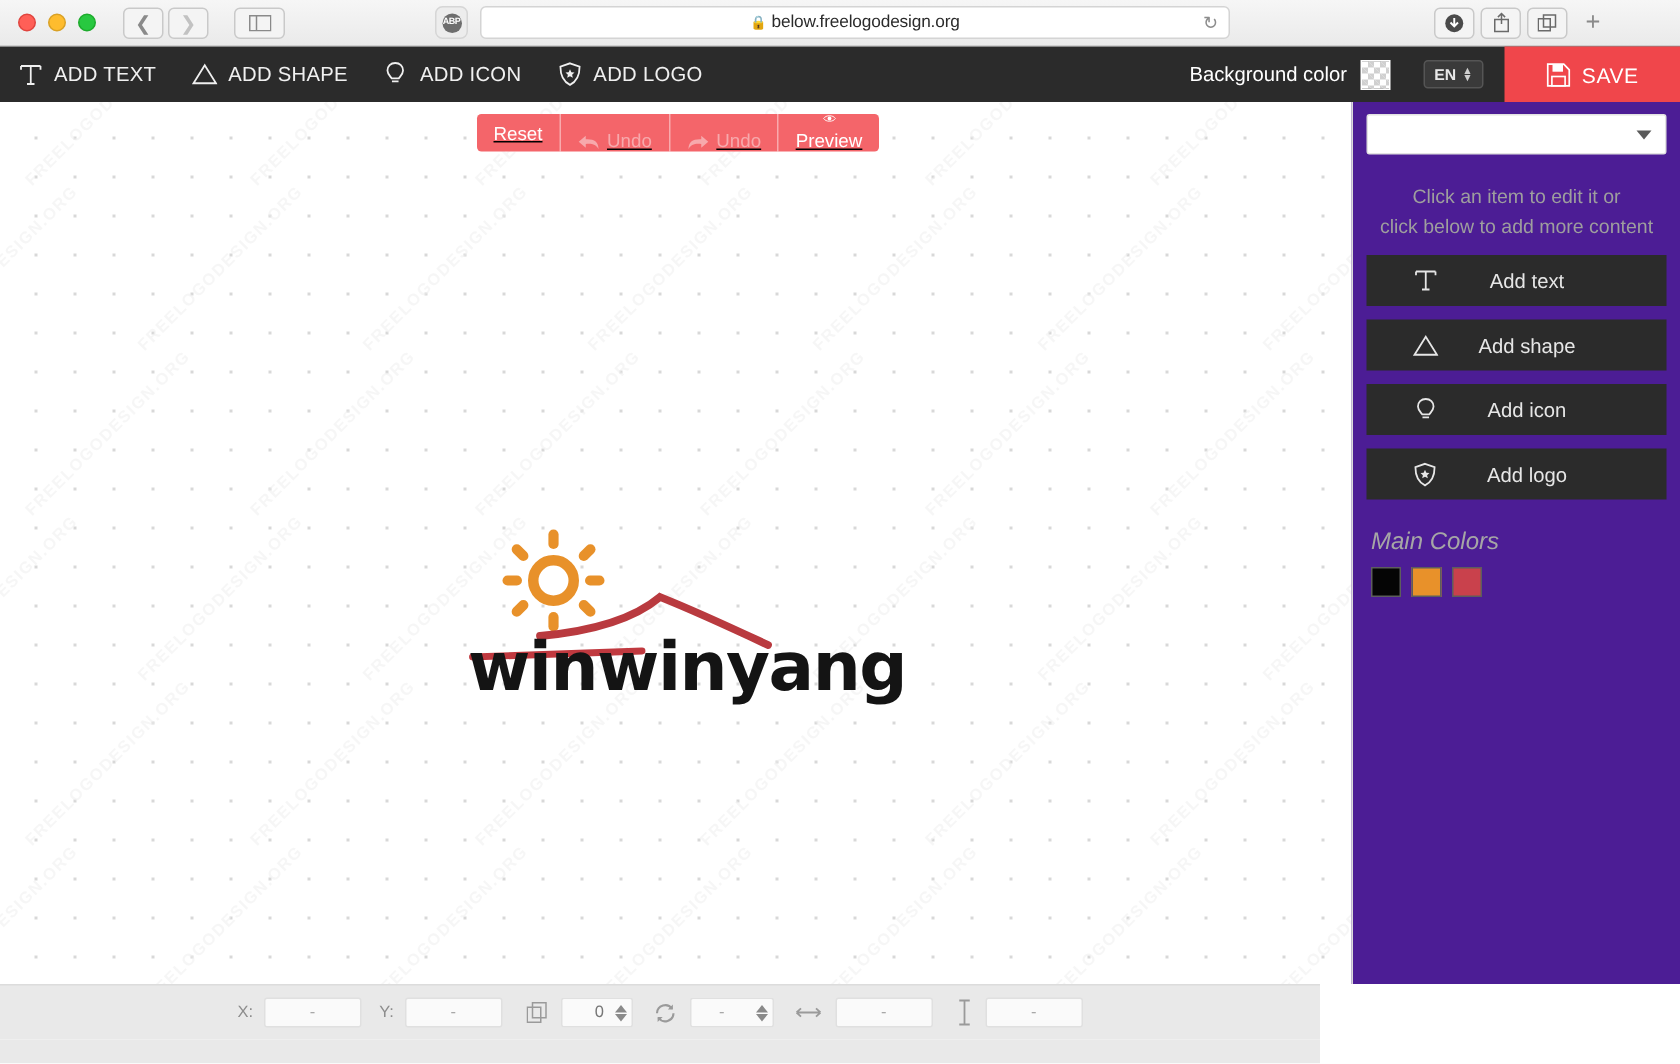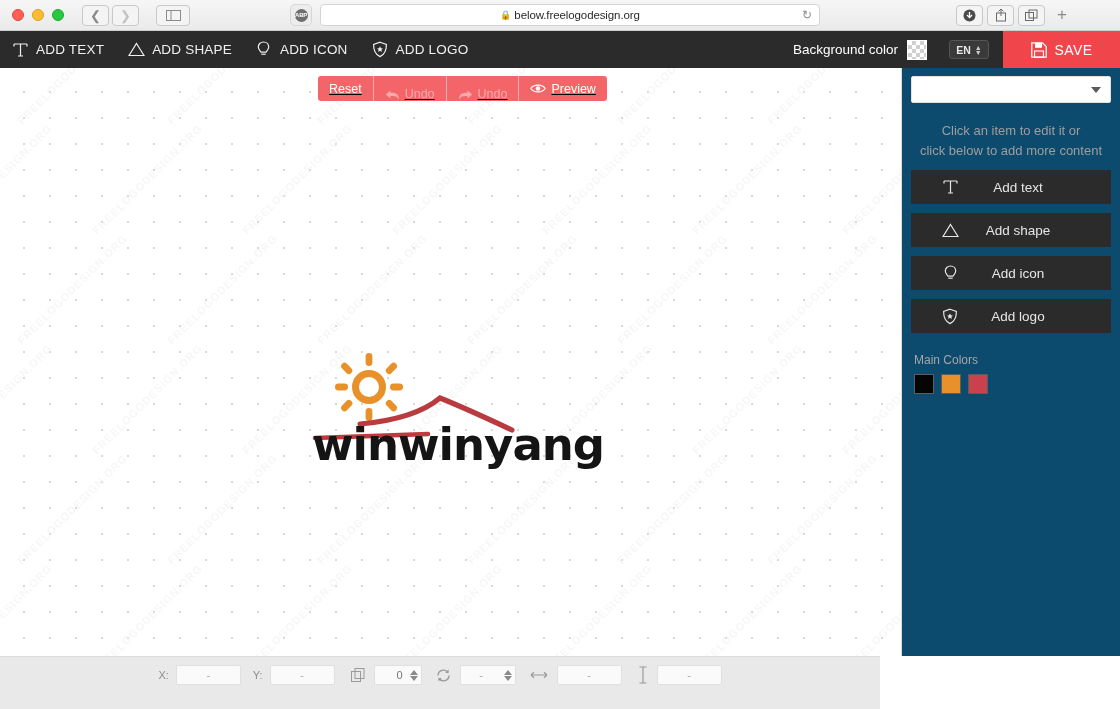--- a/index.html
+++ b/index.html
@@ -130,36 +130,36 @@
     position: absolute; left: 318px; top: 76px; height: 25px;
     background: #f4656a; border-radius: 3px; display: flex; align-items: center;
     z-index: 5;
     text-decoration: underline;
   }
   .eb {
     display: flex; align-items: center; gap: 5px;
     padding: 0 11px; height: 25px; font-size: 12.5px; color: #ffffff;
     border-right: 1px solid rgba(255,255,255,0.45); cursor: pointer;
   }
-  .eb:last-child { border-right: none; }
+  .eb:last-child { border-right: none; flex-direction: column; }
   .eb.disabled { color: #f7a9ac; align-items: flex-end; }
 
   
   .logo-art { position: absolute; left: 300px; top: 278px; width: 290px; height: 150px; }
   .logo-text {
     position: absolute; left: 12px; top: 72px; width: 270px; text-align: center;
     font-family: "DejaVu Sans", sans-serif;
     font-size: 45px; font-weight: bold; color: #141414;
     letter-spacing: -1px;
   }
 
   
   .sidebar {
     position: absolute; left: 901px; top: 68px; width: 219px; height: 588px;
-    background: #0c4a6e; border-left: 1px solid #dadada;
+    background: #4c1d95; border-left: 1px solid #dadada;
   }
   .sb-select {
     margin: 8px 9px 0 9px; height: 27px; background: #fff;
     border: 1px solid #e2e2e2; border-radius: 2px;
     display: flex; align-items: center; justify-content: flex-end;
     padding-right: 9px; cursor: pointer;
   }
   .caret { width: 0; height: 0; border-left: 5px solid transparent;
            border-right: 5px solid transparent; border-top: 6px solid #5a5a5a; }
   .sb-hint {
@@ -172,21 +172,21 @@
   }
   .sb-btn .ico {
     width: 34px; display: flex; align-items: center; justify-content: center;
     margin-left: 22px;
   }
   .sb-btn .lbl {
     flex: 1; text-align: center; color: #e6e6e6; font-size: 13.5px;
     padding-right: 42px;
   }
   .mc-title {
-    margin: 20px 0 0 12px; font-size: 12px; color: #a6a6a6;
+    margin: 20px 0 0 12px; font-size: 16px; color: #a6a6a6; font-style: italic;
   }
   .swatches { display: flex; gap: 7px; margin: 7px 0 0 12px; }
   .sw { width: 20px; height: 20px; border: 1px solid #5d5d5d; }
 
   
   .bottombar {
     position: absolute; left: 0; top: 656px; width: 880px; height: 37px;
     background: #e9e9e9; border-top: 1px solid #dcdcdc;
     display: flex; align-items: center; justify-content: center; gap: 6px;
   }

